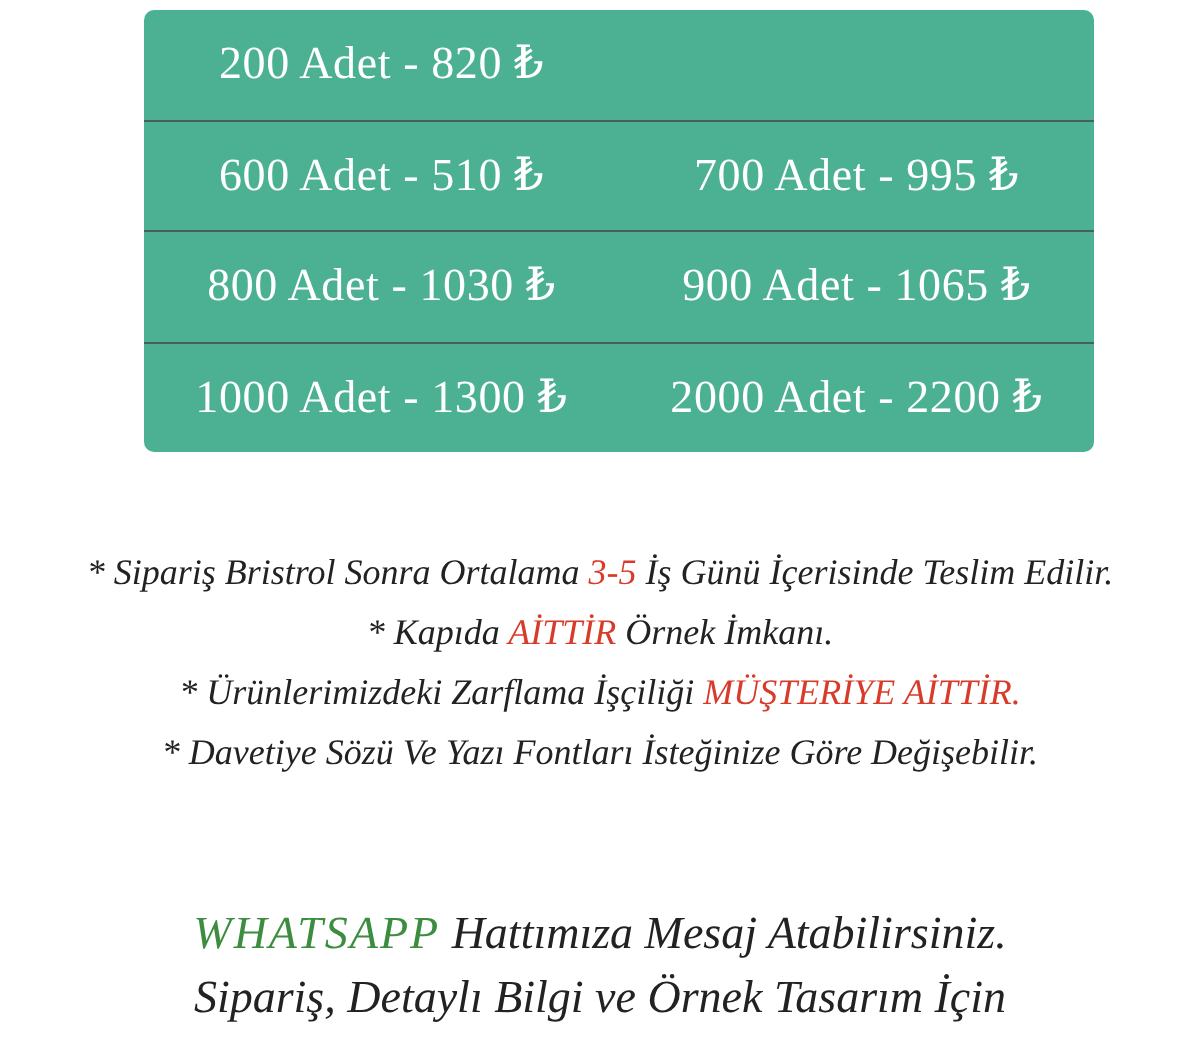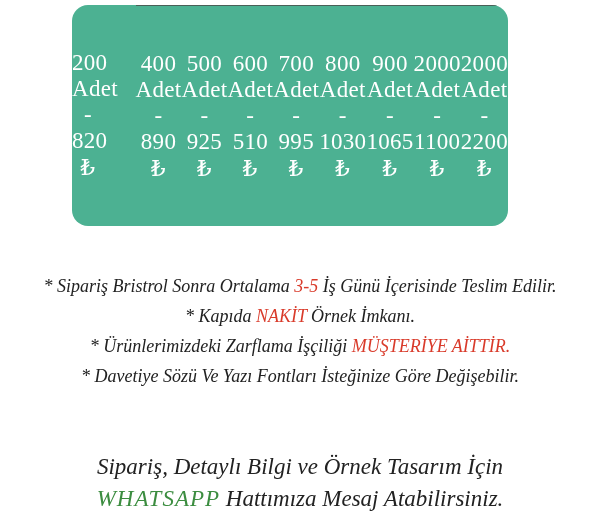--- a/index.html
+++ b/index.html
@@ -13,26 +13,26 @@
     background: var(--page-bg, #ffffff);
     font-family: "Liberation Serif", "DejaVu Serif", serif;
     overflow: hidden;
   }
 
   
   .price-table {
     position: absolute;
     left: 72px;
     top: 5px;
-    width: 436px;
+    width: 475px;
     height: 221px;
     background: var(--table-bg, #4cb192);
-    border-radius: 16px;
+    border-radius: 5px;
     display: flex;
-    flex-direction: row;
+    flex-direction: column;
     overflow: hidden;
   }
   .price-row {
     flex: 1 1 0;
     display: flex;
     align-items: center;
   }
   .price-row + .price-row {
     border-top: 1.5px solid var(--divider, #4a5f57);
   }
@@ -85,48 +85,44 @@
   }
 </style>
 </head>
 <body>
 
 <div class="price-table" id="price-table">
   <div class="price-row">
     <div class="price-cell">200 Adet - 820 ₺</div>
   </div>
 
-  <div class="price-row">
-    <div class="price-cell">400 Adet - 890 ₺</div>
-    <div class="price-cell">500 Adet - 925 ₺</div>
-  </div>
 
   <div class="price-row">
     <div class="price-cell">600 Adet - 510 ₺</div>
     <div class="price-cell">700 Adet - 995 ₺</div>
   </div>
 
   <div class="price-row">
     <div class="price-cell">800 Adet - 1030 ₺</div>
     <div class="price-cell">900 Adet - 1065 ₺</div>
   </div>
 
   <div class="price-row">
-    <div class="price-cell">2000 Adet - 1100 ₺</div>
+    <div class="price-cell">1000 Adet - 1300 ₺</div>
     <div class="price-cell">2000 Adet - 2200 ₺</div>
   </div>
 </div>
 
 <div class="notes" id="notes">
   <div class="note-line"><span>* Sipariş Bristrol Sonra Ortalama </span><span class="accent">3-5</span><span> İş Günü İçerisinde Teslim Edilir.</span></div>
 
-  <div class="note-line"><span>* Kapıda </span><span class="accent">NAKİT</span><span> Örnek İmkanı.</span></div>
+  <div class="note-line"><span>* Kapıda </span><span class="accent">AİTTİR</span><span> Örnek İmkanı.</span></div>
 
   <div class="note-line"><span>* Ürünlerimizdeki Zarflama İşçiliği </span><span class="accent">MÜŞTERİYE AİTTİR.</span><span></span></div>
 
   <div class="note-line"><span>* Davetiye Sözü Ve Yazı Fontları İsteğinize Göre Değişebilir.</span><span class="accent"></span><span></span></div>
 
 </div>
 
 <div class="footer">
+  <div><span class="wa">WHATSAPP</span><span> Hattımıza Mesaj Atabilirsiniz.</span></div>
   <div>Sipariş, Detaylı Bilgi ve Örnek Tasarım İçin</div>
-  <div><span class="wa">WHATSAPP</span><span> Hattımıza Mesaj Atabilirsiniz.</span></div>
 </div>
 
 </body></html>

